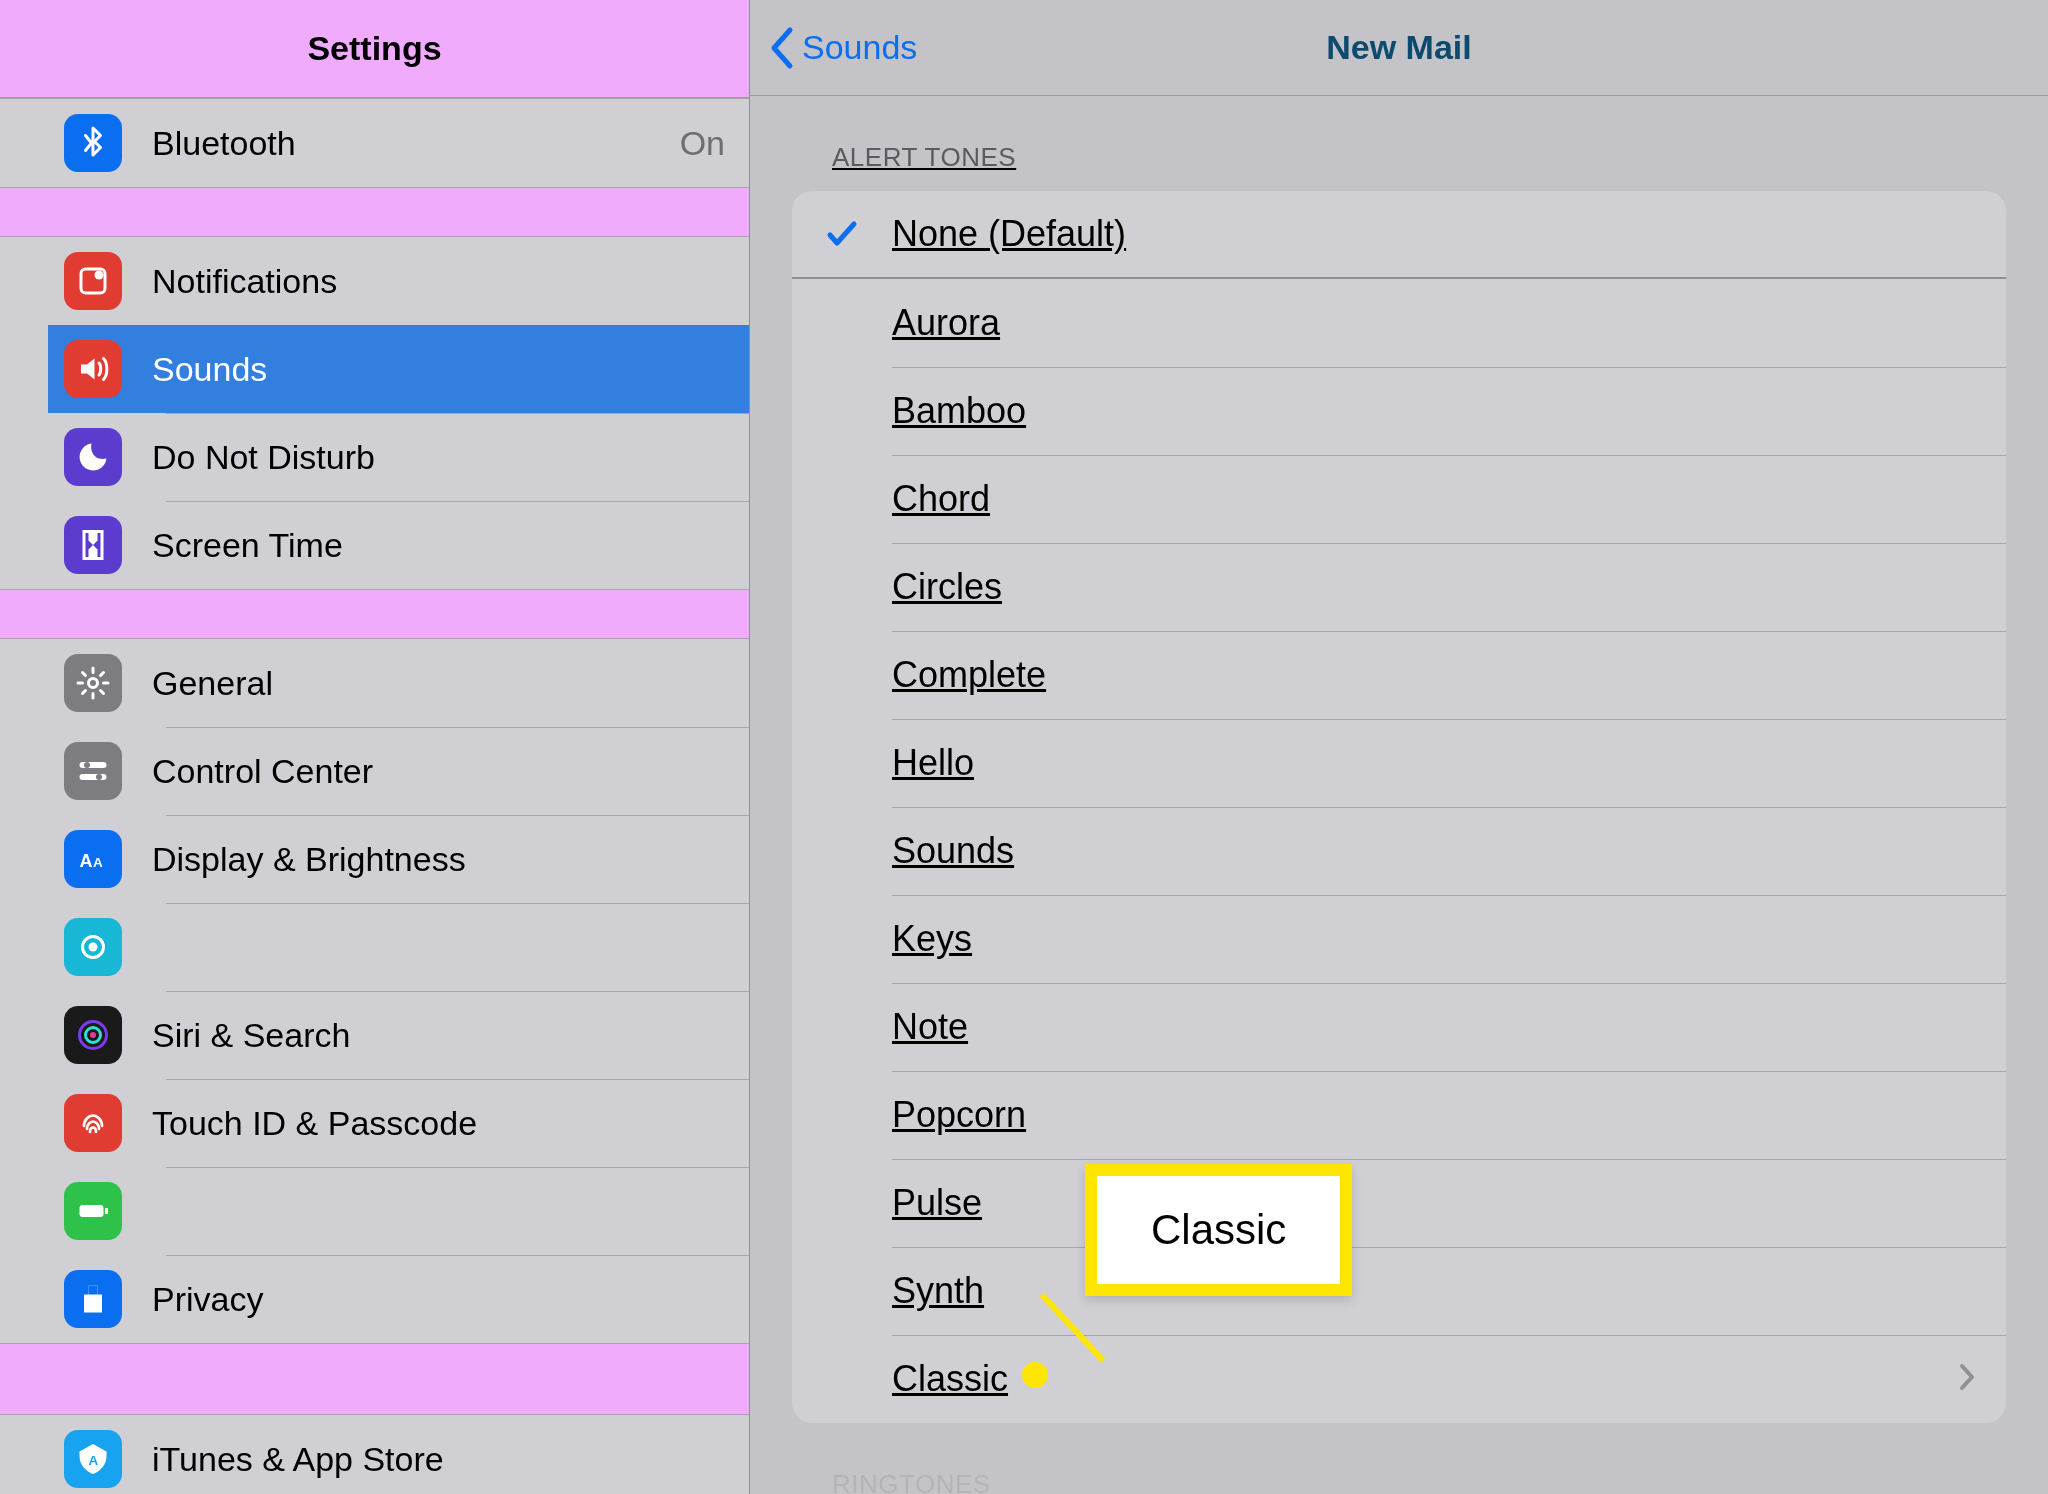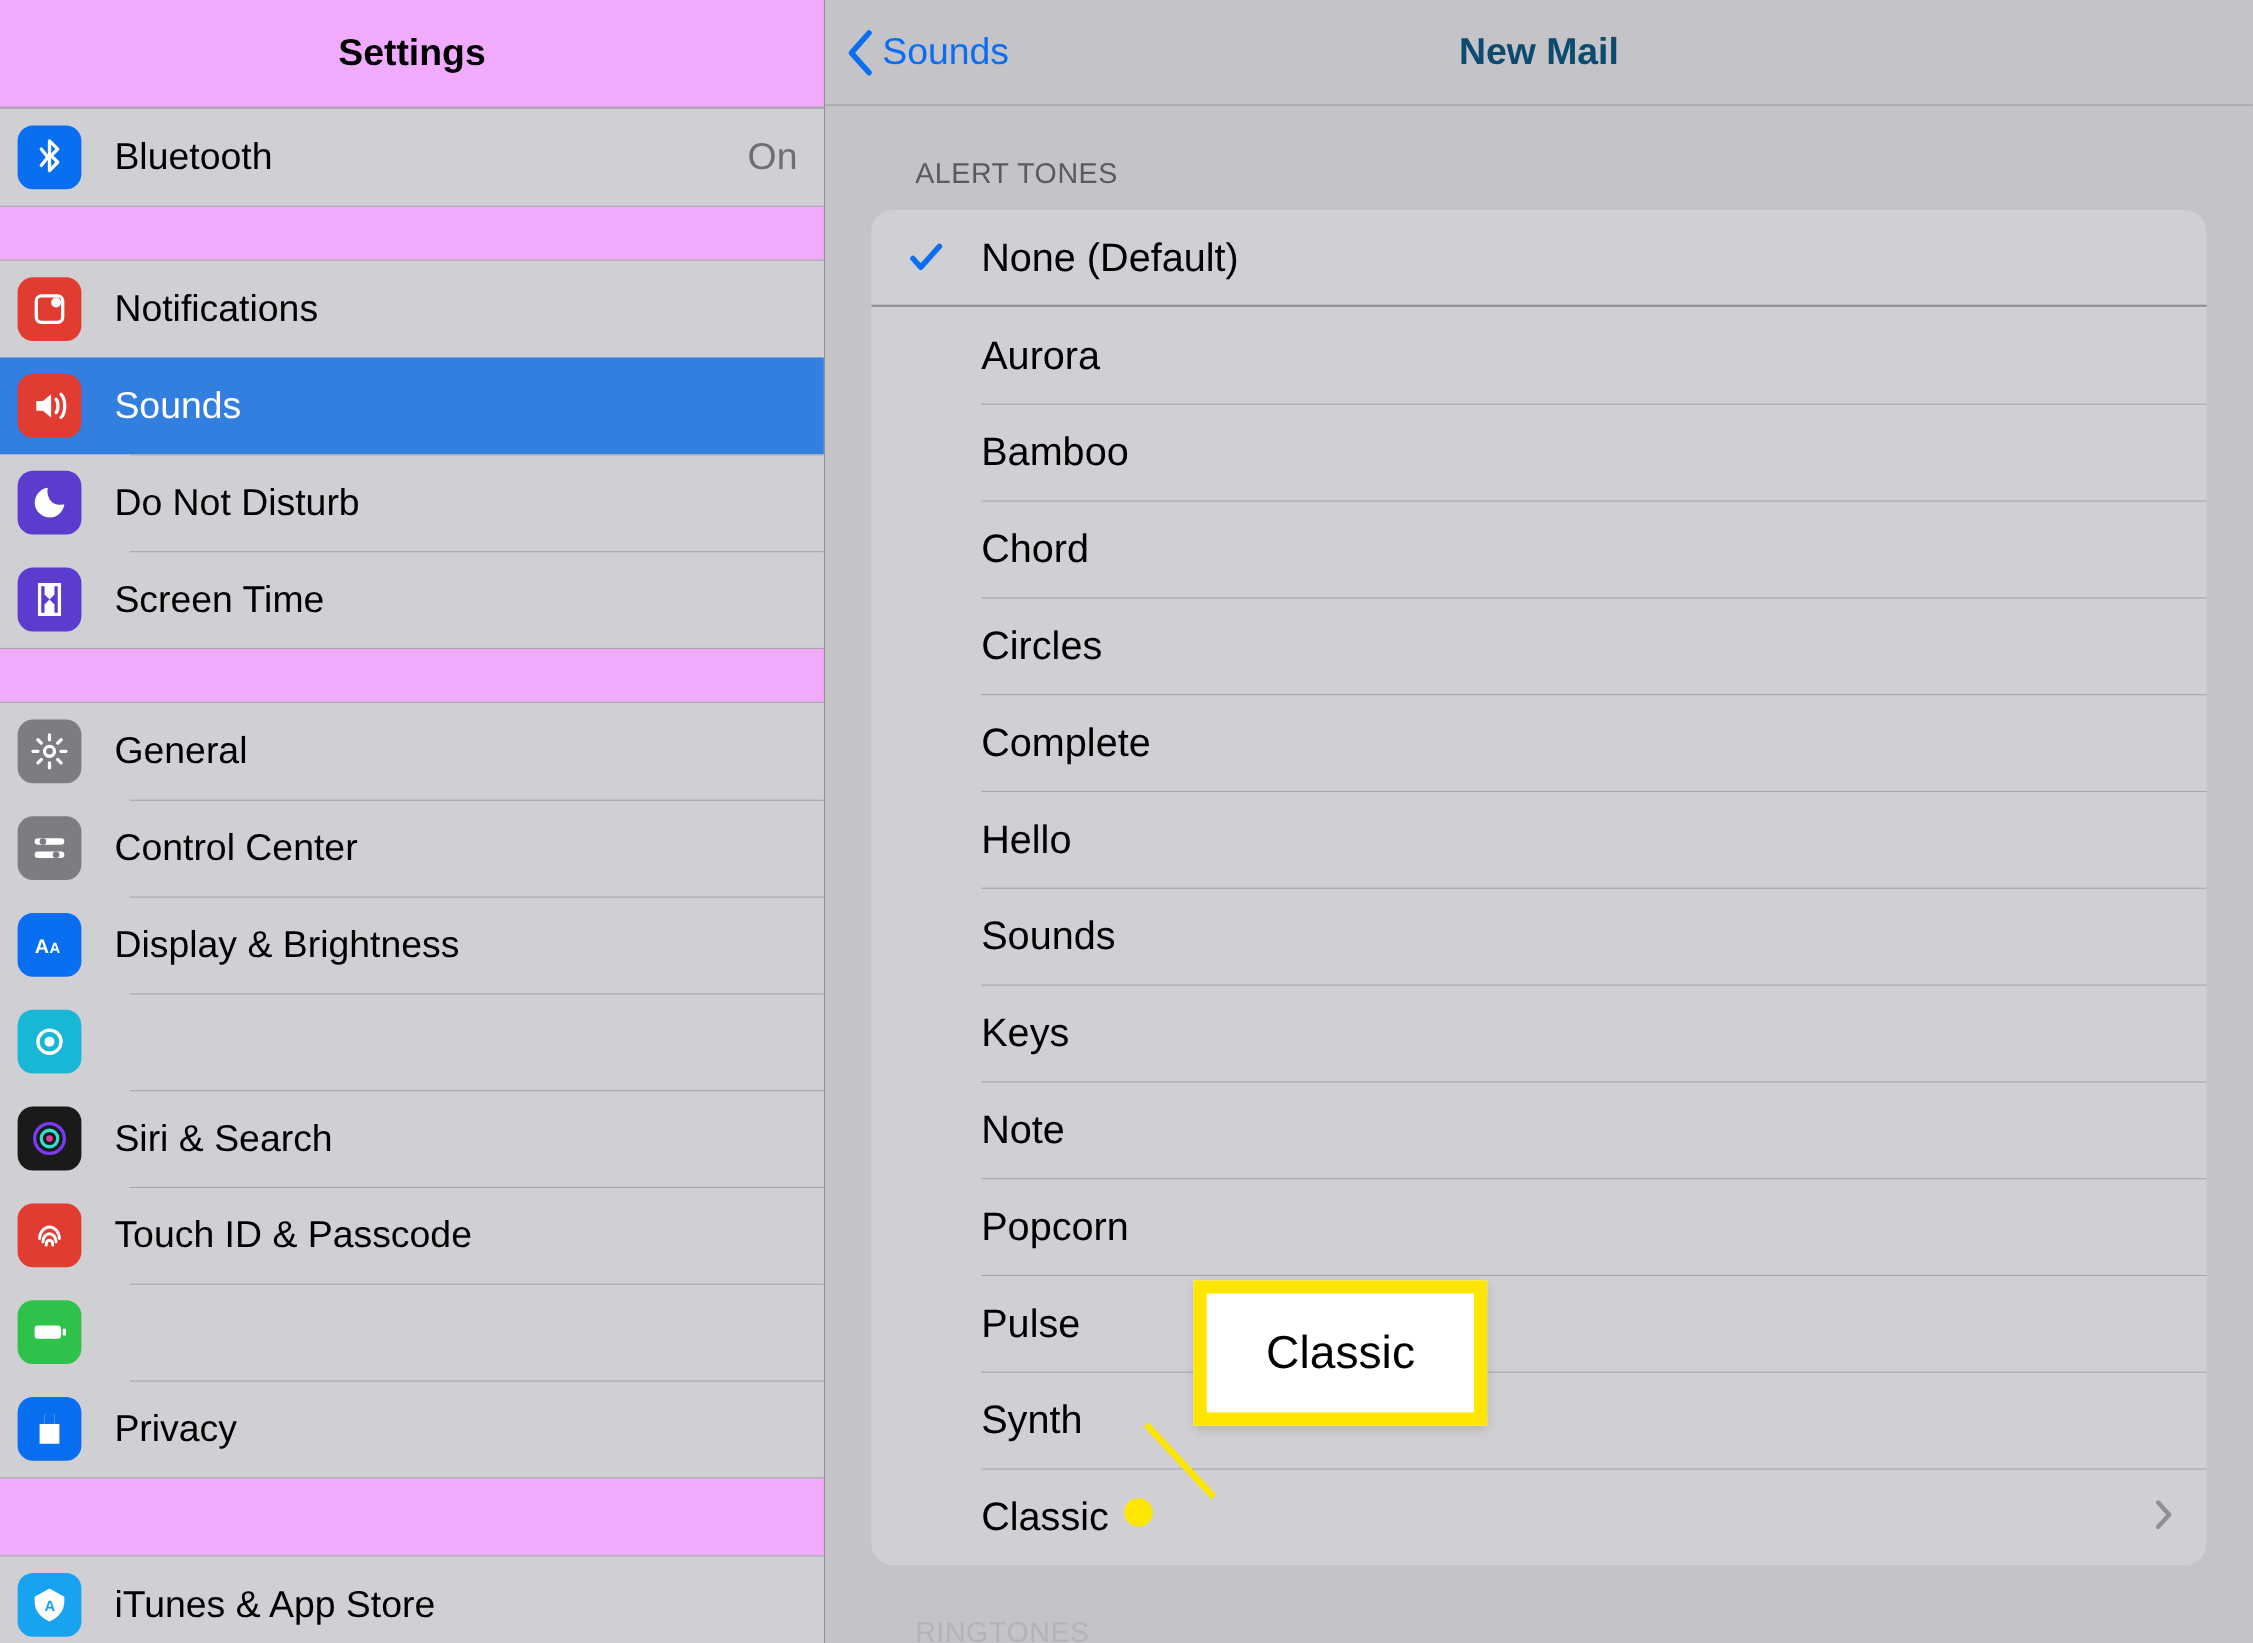--- a/index.html
+++ b/index.html
@@ -48,20 +48,21 @@
     border-bottom: 1px solid #a6a6ab;
   }
   .gap-small { height: 48px; }
   .gap-large { height: 70px; }
   .row {
     display: flex;
     align-items: center;
     height: 88px;
     padding: 0 24px 0 16px;
     position: relative;
+    margin-left: 48px;
   }
   .row + .row::before {
     content: "";
     position: absolute;
     left: 118px;
     right: 0;
     top: 0;
     height: 1px;
     background: #a6a6ab;
   }
@@ -135,20 +136,21 @@
   .back svg { width: 28px; height: 44px; fill: #0a6ef0; margin-right: 6px; }
   .detail-title {
     margin: 0 auto;
     font-size: 34px;
     font-weight: 600;
     color: #0c4a6e;
   }
   .detail-body {
     padding: 0 42px;
     overflow: hidden;
+    text-decoration: underline;
   }
   .section-header {
     font-size: 26px;
     color: #5a5a5f;
     letter-spacing: 0.5px;
     padding: 46px 0 18px 40px;
   }
   .list {
     background: #cfcfd4;
     border-radius: 20px;

